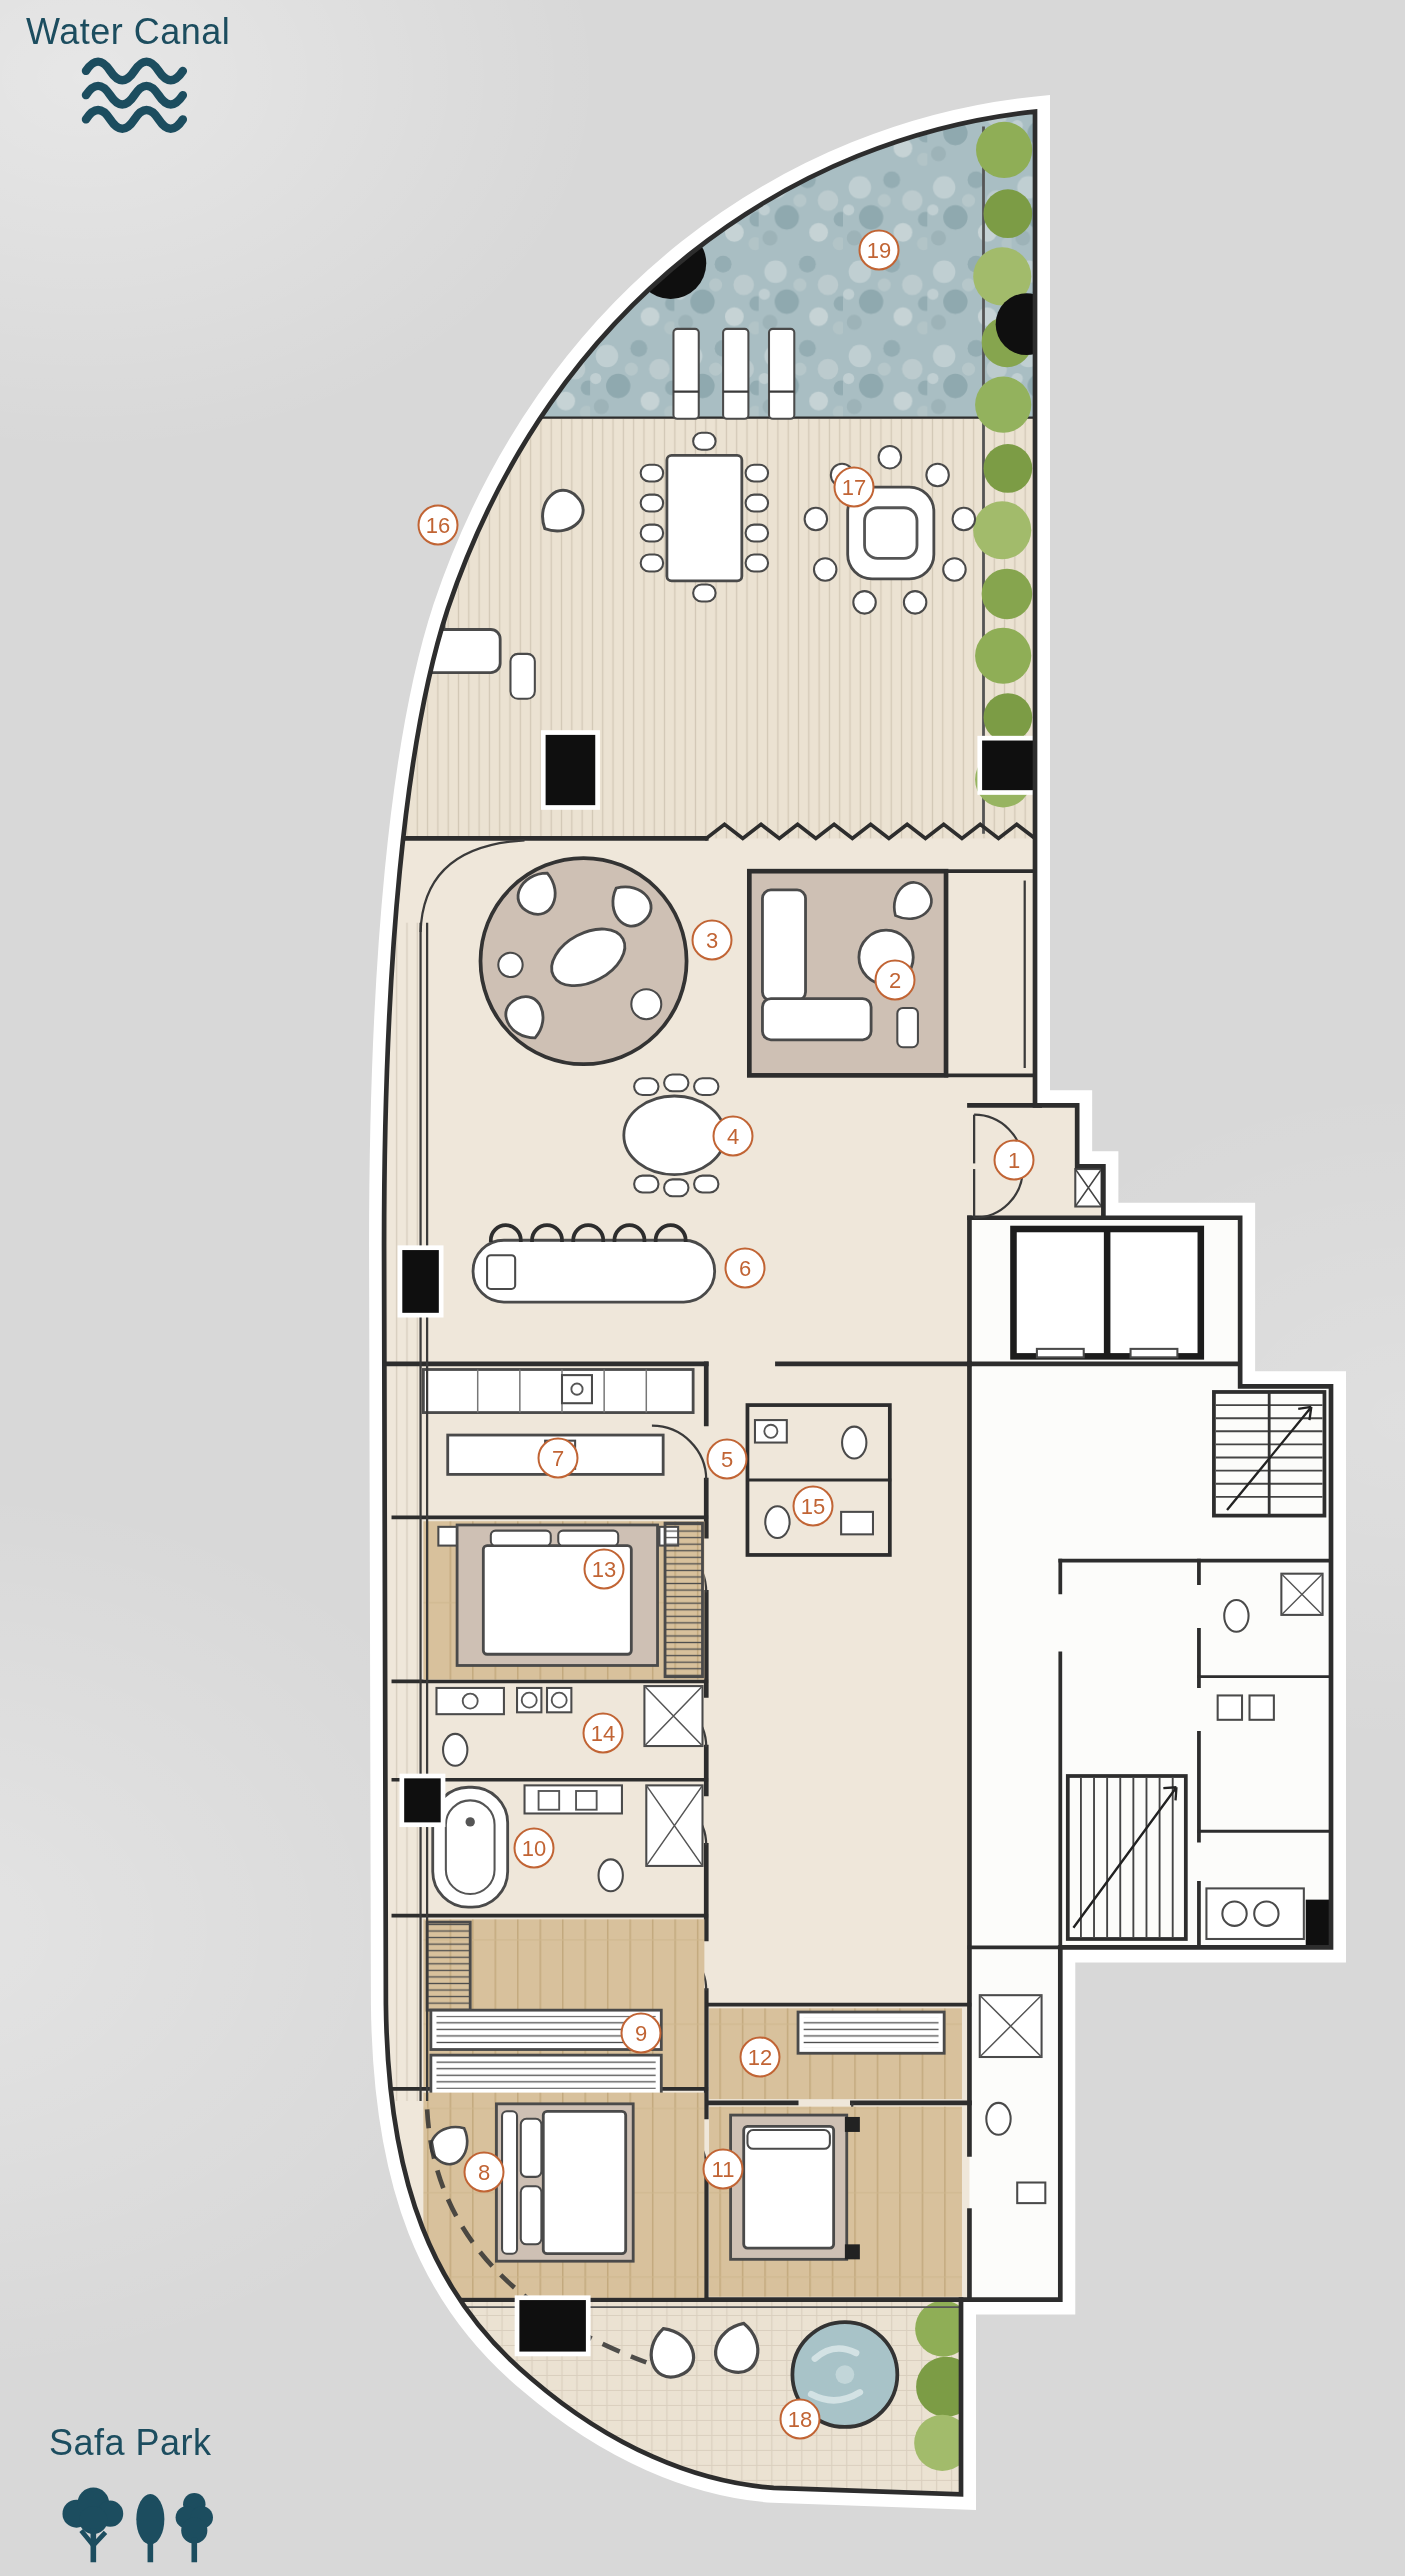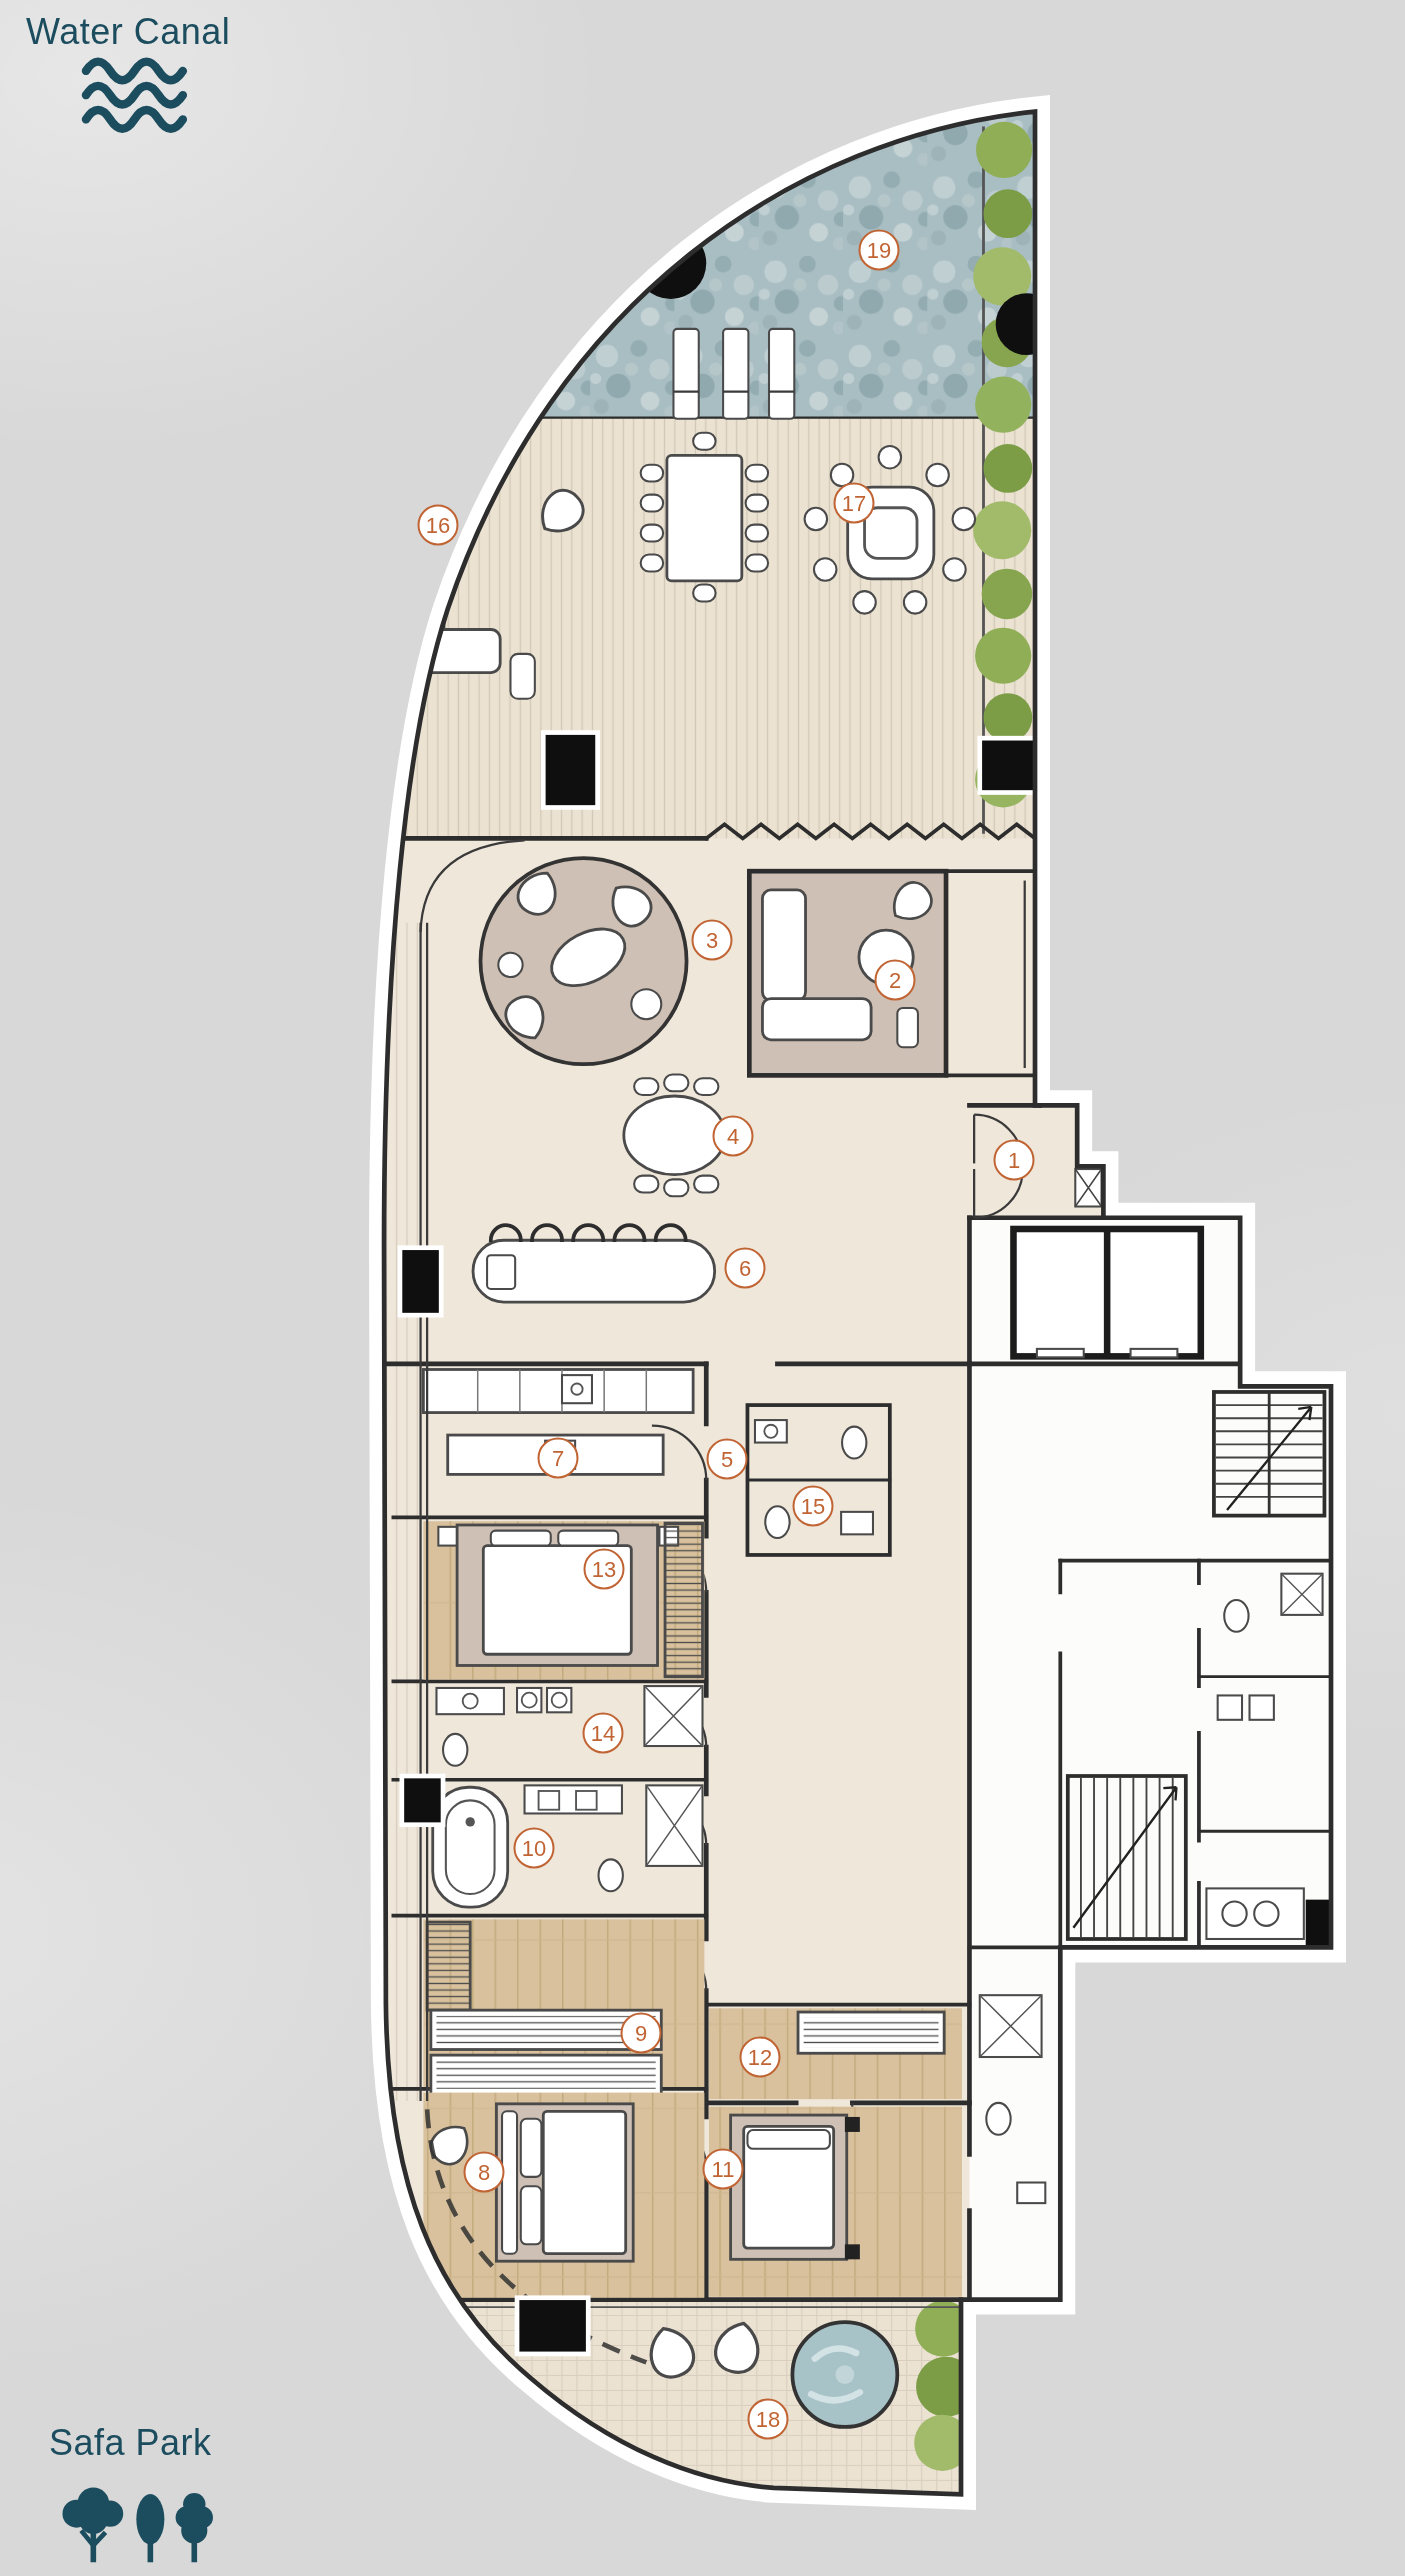--- a/index.html
+++ b/index.html
@@ -475,18 +475,18 @@
       <div class="marker" style="left: 558px; top: 1458px;">7</div>
       <div class="marker" style="left: 484px; top: 2172px;">8</div>
       <div class="marker" style="left: 641px; top: 2033px;">9</div>
       <div class="marker" style="left: 534px; top: 1848px; text-align: right;">10</div>
       <div class="marker" style="left: 723px; top: 2169px;">11</div>
       <div class="marker" style="left: 760px; top: 2057px;">12</div>
       <div class="marker" style="left: 604px; top: 1569px;">13</div>
       <div class="marker" style="left: 603px; top: 1733px;">14</div>
       <div class="marker" style="left: 813px; top: 1506px; text-align: center;">15</div>
       <div class="marker" style="left: 438px; top: 525px;">16</div>
-      <div class="marker" style="left: 854px; top: 503px;">17</div>
-      <div class="marker" style="left: 768px; top: 2419px;">18</div>
+      <div class="marker" style="left: 854px; top: 487px;">17</div>
+      <div class="marker" style="left: 800px; top: 2419px;">18</div>
       <div class="marker" style="left: 879px; top: 250px;">19</div>
     </div>
 </div>
 
 
 </body></html>

